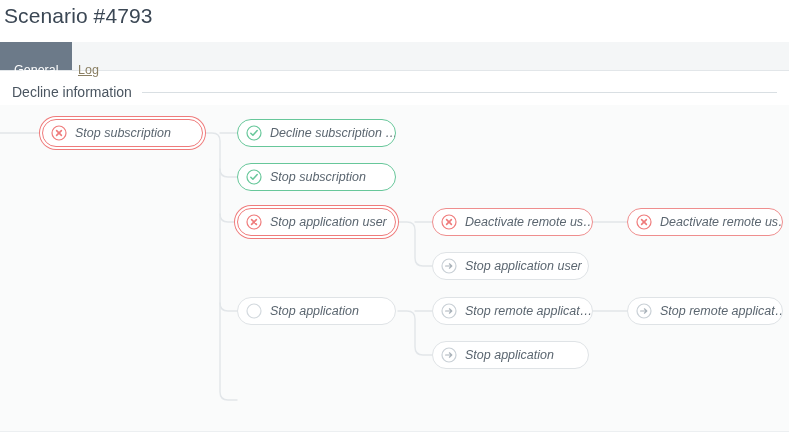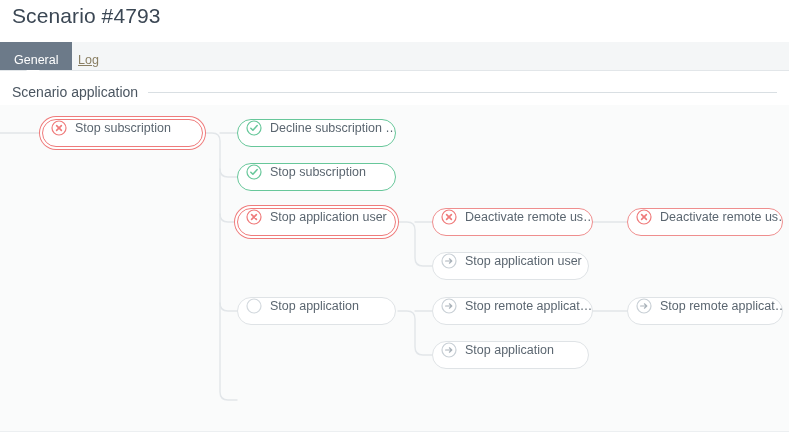--- a/index.html
+++ b/index.html
@@ -18,21 +18,21 @@
   #app {
     position: relative;
     width: 789px;
     height: 439px;
     background: #ffffff;
   }
 
   
   .page-title {
     position: absolute;
-    left: 12px;
+    left: 4px;
     top: 4px;
     font-size: 21px;
     font-weight: 400;
     color: #3b4754;
     letter-spacing: 0.1px;
     white-space: nowrap;
   }
 
   
   .tabbar {
@@ -42,21 +42,21 @@
     width: 789px;
     height: 28px;
     background: #f4f6f7;
     border-bottom: 1px solid #e2e6e9;
   }
   .tab {
     position: absolute;
     top: 0;
     height: 28px;
     line-height: 28px;
-    padding: 4px 14px;
+    padding: 14px 14px;
     font-size: 12.5px;
     color: #8a7f63;
     box-sizing: border-box;
     white-space: nowrap;
     cursor: pointer;
   }
   .tab.is-active {
     background: #6c7a89;
     color: #ffffff;
   }
@@ -112,28 +112,29 @@
     width: 789px;
     height: 326px;
   }
 
   
   .node {
     position: absolute;
     height: 28px;
     box-sizing: border-box;
     display: flex;
-    align-items: flex-start;
+    align-items: center;
     background: #ffffff;
     border: 1px solid #d8dde1;
     border-radius: 15px;
     padding-left: 8px;
     padding-right: 0;
     cursor: pointer;
     z-index: 2;
+    font-style: italic;
   }
   .node .node-icon {
     flex: 0 0 auto;
     width: 16px;
     height: 16px;
     margin-right: 8px;
     display: block;
   }
   .node .node-label {
     font-size: 12.5px;
@@ -163,21 +164,21 @@
 
   <div class="page-title">Scenario #4793</div>
 
   <div class="tabbar">
     <div class="tab is-active" style="left:0;">General</div>
     <div class="tab" style="left:64px;text-decoration:underline;">Log</div>
   </div>
   <div class="tab-pointer"></div>
 
   <div class="section-head">
-    <span class="label">Scenario application</span>
+    <span class="label">Decline information</span>
     <span class="rule"></span>
   </div>
 
   <div class="canvas">
 
     <svg class="edges" viewBox="0 0 789 326" width="789" height="326" aria-hidden="true">
       <g fill="none" stroke="#e2e6e9" stroke-width="1.4" stroke-linecap="round">
 
         <path d="M0,28 L42,28"></path>
 

